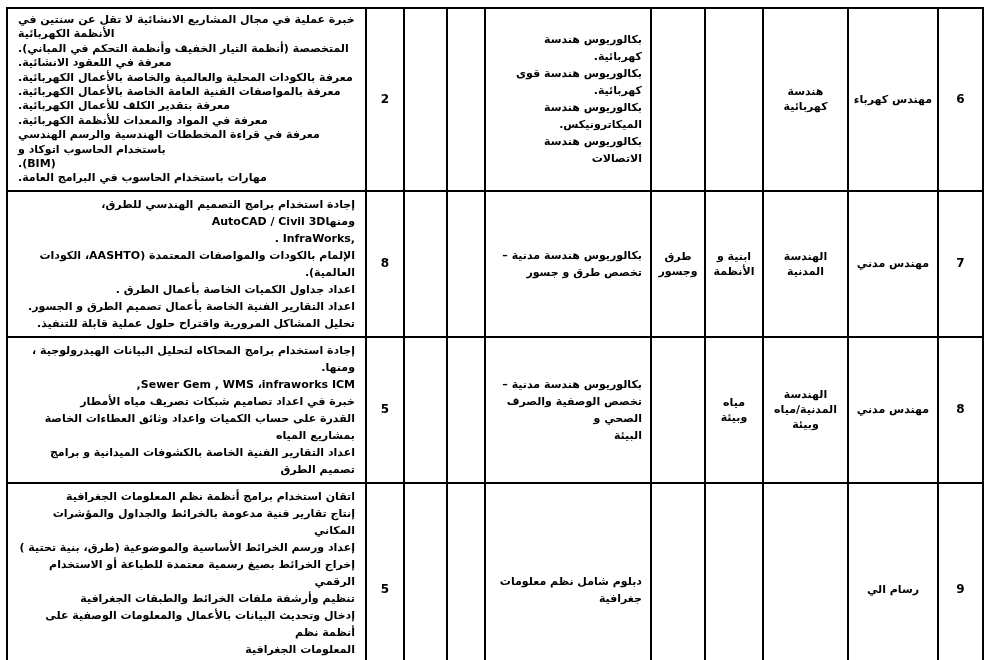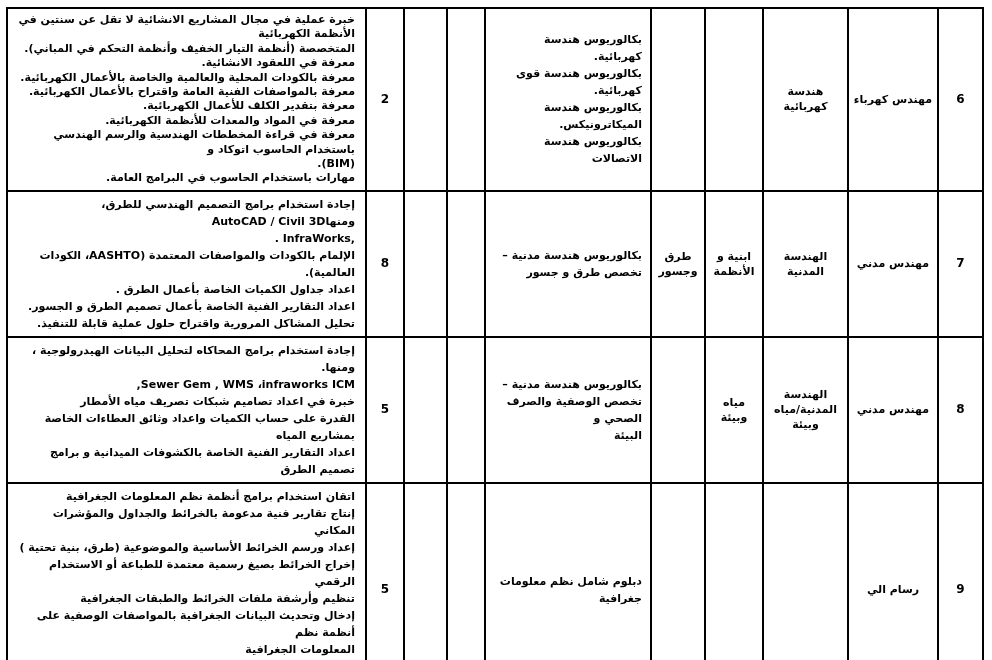--- a/index.html
+++ b/index.html
@@ -29,21 +29,21 @@
   col.c-exp{width:359px}
   tr.r0{height:178px}
   tr.r1{height:127px}
   tr.r2{height:123px}
   tr.r3{height:145px}
   .cell-num,.cell-years{text-align:center;font-size:12px}
   .cell-title,.cell-spec,.cell-sub{text-align:center;line-height:15px}
   .cell-qual{padding:13px 8px}
   .cell-exp{text-align:right;padding:4px 10px}
   .cell-exp .line,.cell-qual .line{white-space:normal}
-  tr.r0 .cell-exp .line{line-height:14.4px;text-align:right}
+  tr.r0 .cell-exp .line{line-height:14.4px;text-align:left}
 </style>
 </head>
 <body>
 
 <div class="sheet">
   <table class="req" dir="rtl">
     <colgroup>
       <col class="c-num">
       <col class="c-title">
       <col class="c-spec">
@@ -70,21 +70,21 @@
             <div class="line">بكالوريوس هندسة الاتصالات</div>
           </td>
           <td class="cell-empty"></td>
           <td class="cell-empty"></td>
           <td class="cell-years">2</td>
           <td class="cell-exp">
             <div class="line">خبرة عملية في مجال المشاريع الانشائية لا تقل عن سنتين في الأنظمة الكهربائية</div>
             <div class="line">المتخصصة (أنظمة التيار الخفيف وأنظمة التحكم في المباني).</div>
             <div class="line">معرفة في اللعقود الانشائية.</div>
             <div class="line">معرفة بالكودات المحلية والعالمية والخاصة بالأعمال الكهربائية.</div>
-            <div class="line">معرفة بالمواصفات الفنية العامة واقتراح بالأعمال الكهربائية.</div>
+            <div class="line">معرفة بالمواصفات الفنية العامة الخاصة بالأعمال الكهربائية.</div>
             <div class="line">معرفة بتقدير الكلف للأعمال الكهربائية.</div>
             <div class="line">معرفة في المواد والمعدات للأنظمة الكهربائية.</div>
             <div class="line">معرفة في قراءة المخططات الهندسية والرسم الهندسي باستخدام الحاسوب اتوكاد و</div>
             <div class="line">(BIM).</div>
             <div class="line">مهارات باستخدام الحاسوب في البرامج العامة.</div>
           </td>
         </tr>
         <tr class="r1">
           <td class="cell-num">7</td>
           <td class="cell-title">مهندس مدني</td>
@@ -141,20 +141,20 @@
           </td>
           <td class="cell-empty"></td>
           <td class="cell-empty"></td>
           <td class="cell-years">5</td>
           <td class="cell-exp">
             <div class="line">اتقان استخدام برامج أنظمة نظم المعلومات الجغرافية</div>
             <div class="line">إنتاج تقارير فنية مدعومة بالخرائط والجداول والمؤشرات المكاني</div>
             <div class="line">إعداد ورسم الخرائط الأساسية والموضوعية (طرق، بنية تحتية )</div>
             <div class="line">إخراج الخرائط بصيغ رسمية معتمدة للطباعة أو الاستخدام الرقمي</div>
             <div class="line">تنظيم وأرشفة ملفات الخرائط والطبقات الجغرافية</div>
-            <div class="line">إدخال وتحديث البيانات الجغرافية بالمواصفات الوصفية على أنظمة نظم</div>
+            <div class="line">إدخال وتحديث البيانات بالأعمال والمعلومات الوصفية على أنظمة نظم</div>
             <div class="line">المعلومات الجغرافية</div>
             <div class="line">دعم فرق التخطيط والهندسة في مشاريع الطرق والبنية التحتية.</div>
           </td>
         </tr>
       </tbody>
   </table>
 </div>
 
 </body></html>

